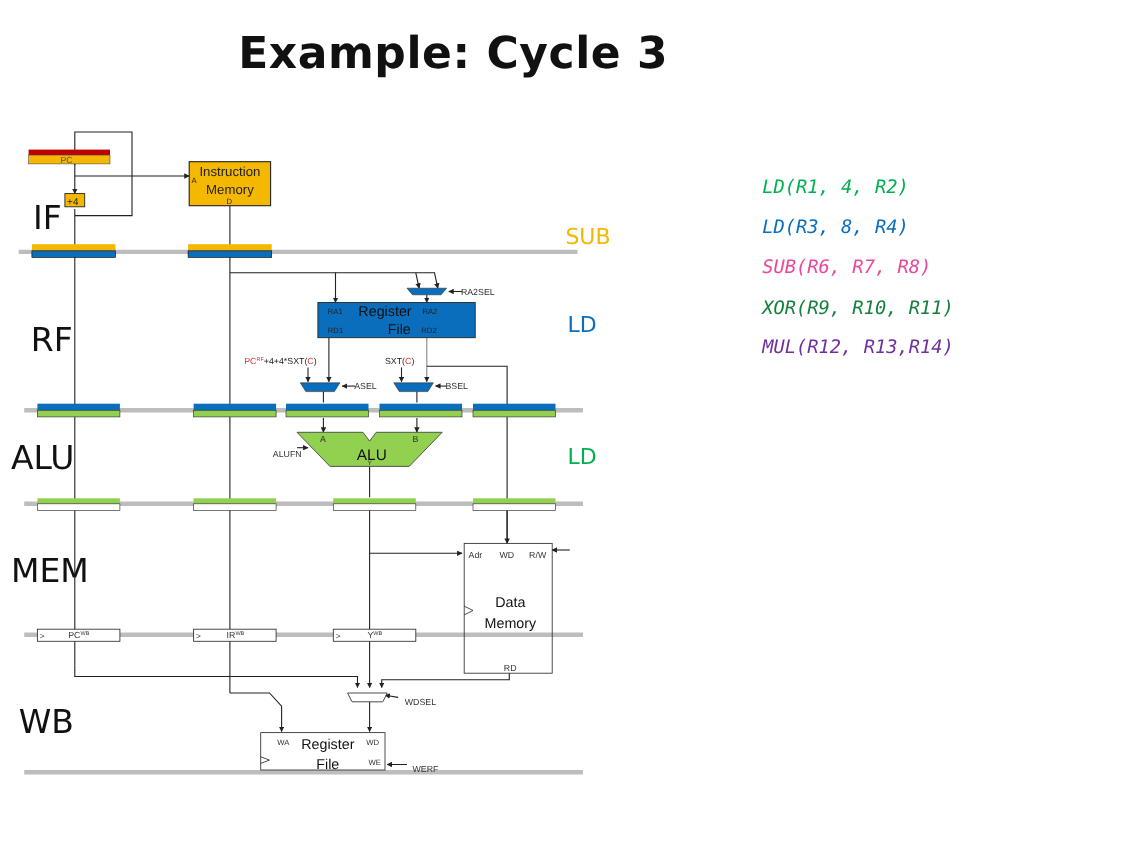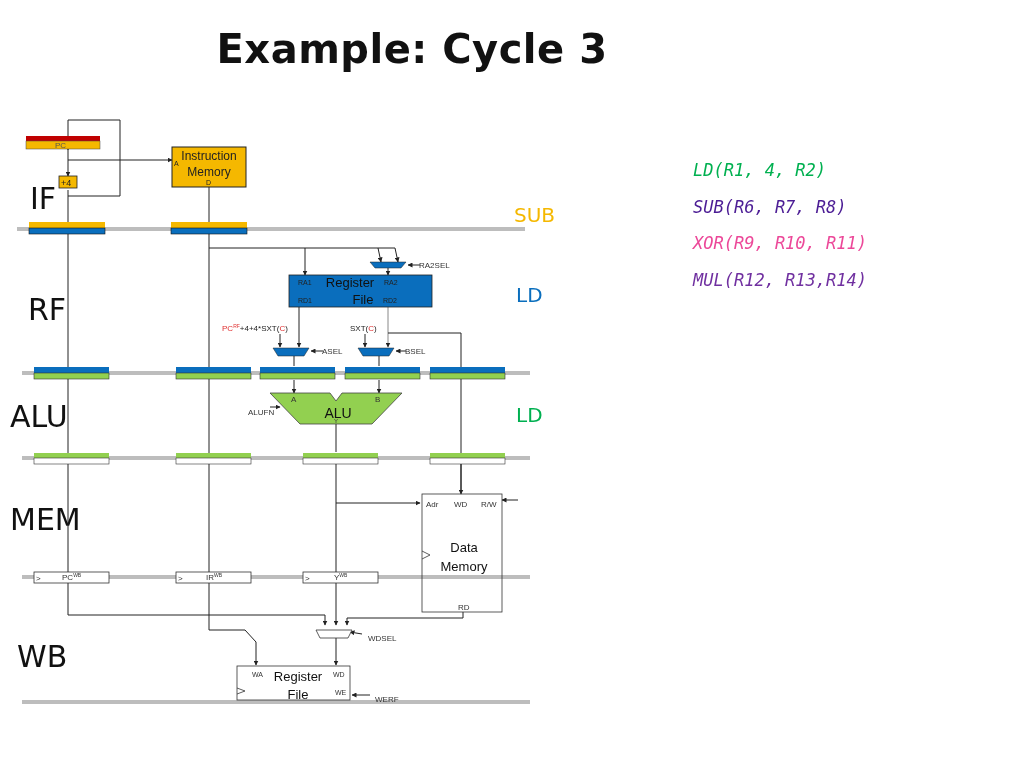--- a/index.html
+++ b/index.html
@@ -22,22 +22,23 @@
 <div class="stage-label" style="left:10px;top:399px;">ALU</div>
 <div class="stage-label" style="left:10px;top:502px;">MEM</div>
 <div class="stage-label" style="left:17px;top:639px;">WB</div>
 
 <div class="instr-in-stage" style="left:514px;top:163px;color:#f5b800;margin-top:40px;">SUB</div>
 <div class="instr-in-stage" style="left:516px;top:283px;color:#0a6ebd;">LD</div>
 <div class="instr-in-stage" style="left:516px;top:403px;color:#00b050;">LD</div>
 
 <div class="program">
   <div style="color: rgb(0, 176, 80);">LD(R1, 4, R2)</div>
-  <div style="color: #4c1d95;">SUB(R6, R7, R8)</div>
-  <div style="color: #ec4899;">XOR(R9, R10, R11)</div>
+  <div style="color: rgb(10, 110, 189);">LD(R3, 8, R4)</div>
+  <div style="color: #ec4899;">SUB(R6, R7, R8)</div>
+  <div style="color: #15803d;">XOR(R9, R10, R11)</div>
   <div style="color: rgb(112, 48, 160); text-align: right;">MUL(R12, R13,R14)</div>
 </div>
 
 <svg id="diagram" width="1024" height="768">
   <defs>
     <marker id="arr" viewBox="0 0 10 10" refX="9" refY="5" markerWidth="5" markerHeight="5" orient="auto">
       <path d="M0,0 L10,5 L0,10 z" fill="#222"></path>
     </marker>
   </defs>
 

